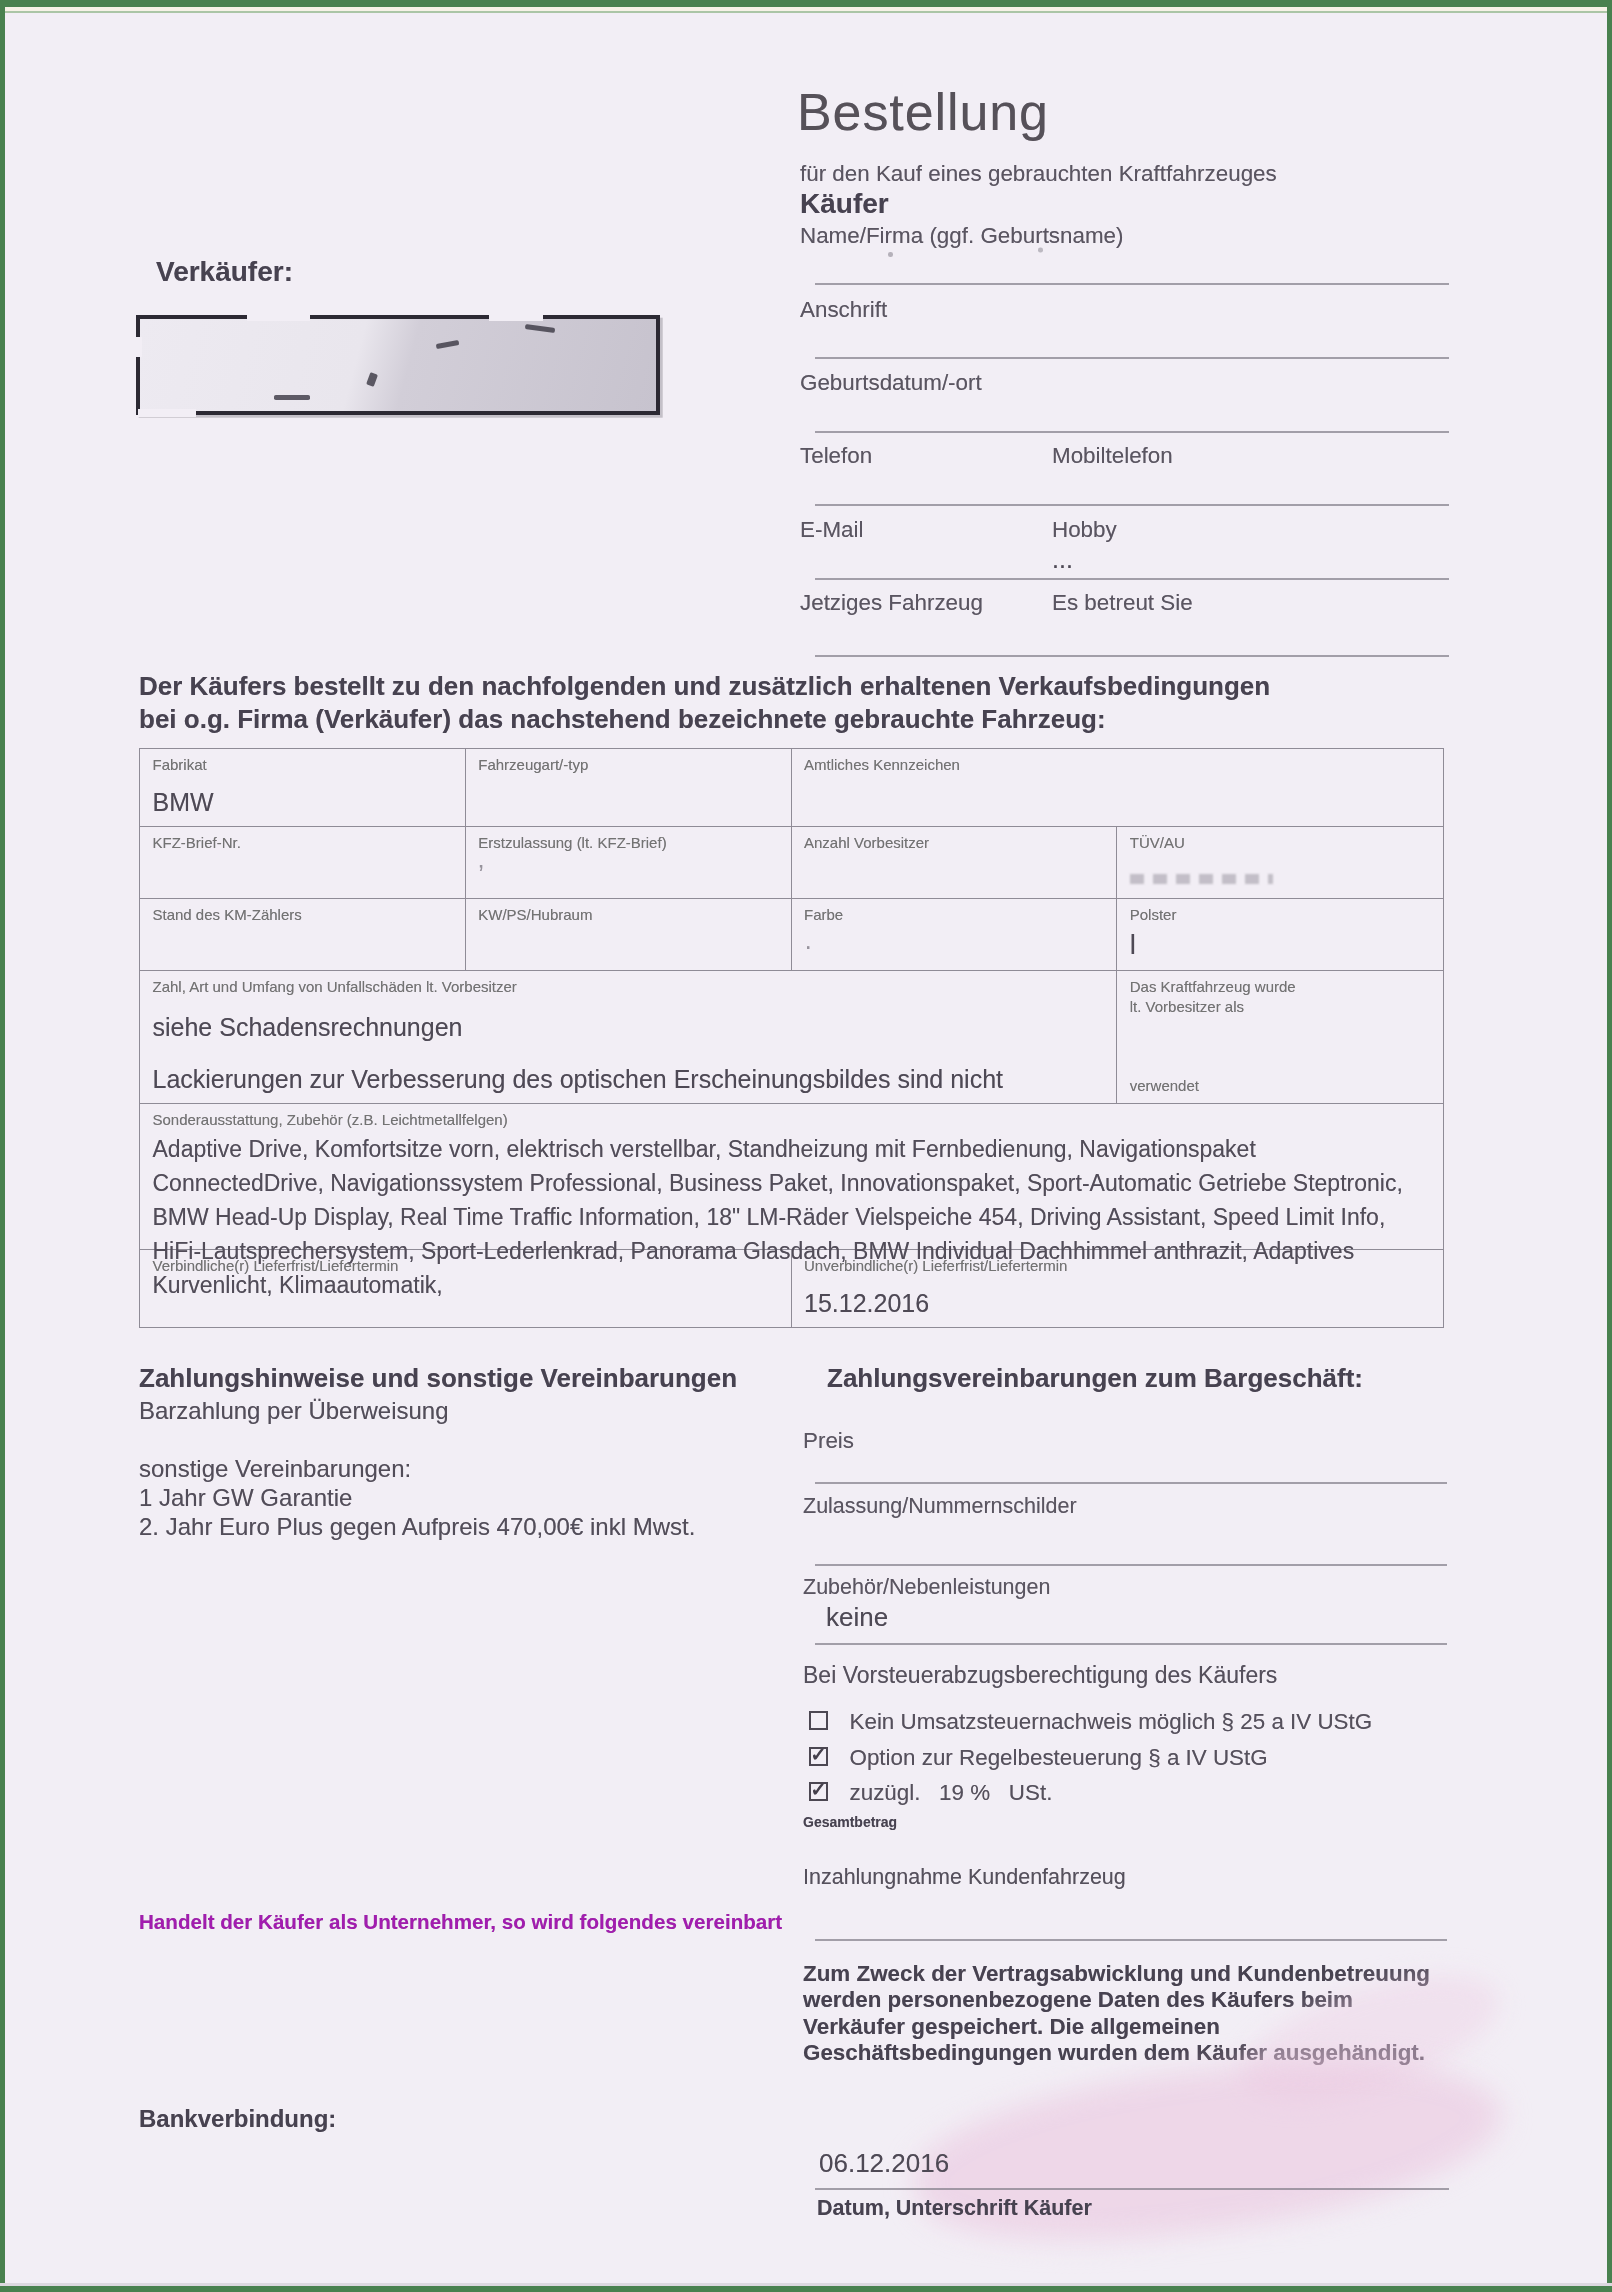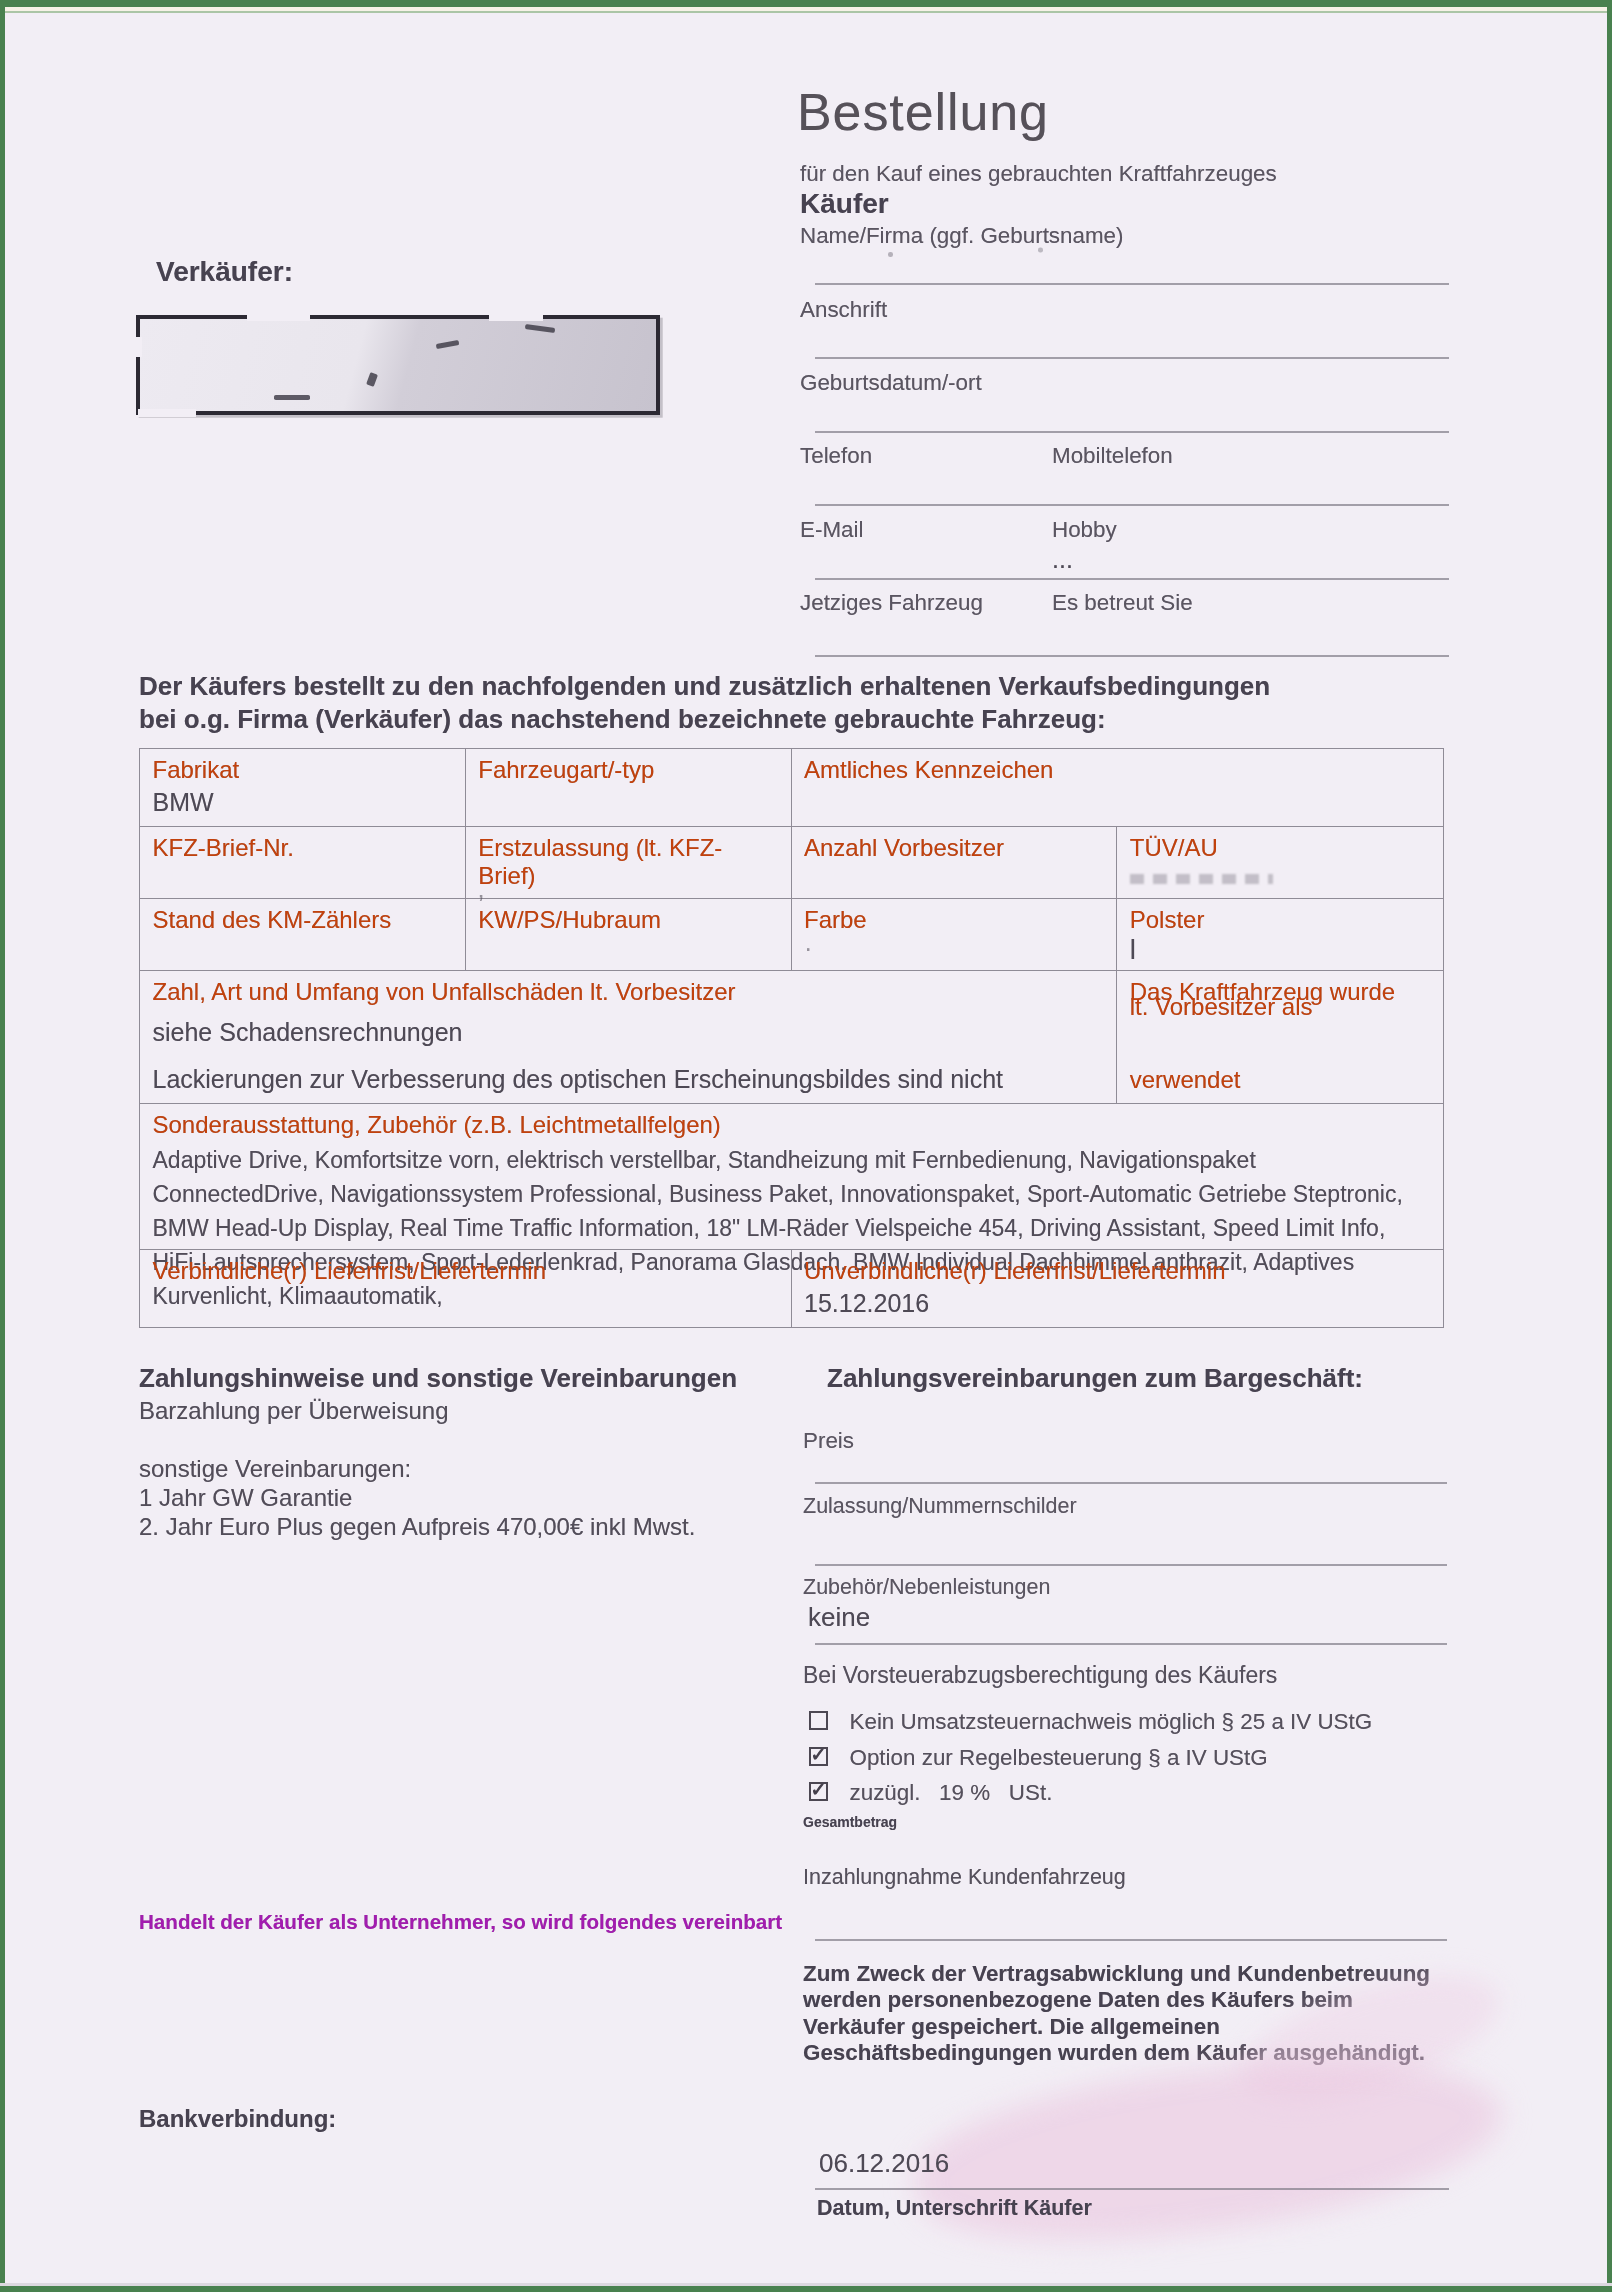--- a/index.html
+++ b/index.html
@@ -40,21 +40,21 @@
   
   .vtable{position:absolute;left:139px;top:748px;width:1305px;border:1.8px solid #8f8b96;box-sizing:border-box;}
   .vrow{display:flex;box-sizing:border-box;}
   .vrow + .vrow{border-top:1.8px solid #8f8b96;}
   .vcell{box-sizing:border-box;padding:7.2px 12.5px 9px 12.5px;display:flex;flex-direction:column;justify-content:space-between;}
   .vcell.bordered{border-right:1.8px solid #8f8b96;}
   .w25{flex:0 0 25%;max-width:25%;}
   .w50{flex:0 0 50%;max-width:50%;}
   .w75{flex:0 0 75%;max-width:75%;}
   .w100{flex:0 0 100%;max-width:100%;}
-  .cell-label{font-size:24px;color:#c2410c;}
+  .cell-label{font-size:15px;color:#737373;}
   .cell-value{font-size:25px;color:#4e4955;}
   .faint{opacity:0.55;}
   .erased{
     width:143px;height:9.9px;margin-bottom:5.4px;
     background:repeating-linear-gradient(90deg, rgba(118,114,126,0.38) 0 14.3px, transparent 14.3px 23px);
     filter:blur(0.9px);
   }
 
   
   .seller-stamp{
@@ -236,21 +236,21 @@
   <div class="abs" style="left:139px;top:1484px;font-size:24px;color:#524d59;">1 Jahr GW Garantie</div>
   <div class="abs" style="left:139px;top:1513px;font-size:24px;color:#524d59;">2. Jahr Euro Plus gegen Aufpreis 470,00€ inkl Mwst.</div>
 
   <div class="abs lbl" style="left:803px;top:1428px;">Preis</div>
   <div class="fline" style="left:815px;top:1482px;width:632px;"></div>
 
   <div class="abs" style="left:803px;top:1494px;font-size:21.5px;color:#5a5561;">Zulassung/Nummernschilder</div>
   <div class="fline" style="left:815px;top:1564px;width:632px;"></div>
 
   <div class="abs" style="left:803px;top:1575px;font-size:21.5px;color:#5a5561;">Zubehör/Nebenleistungen</div>
-  <div class="abs" style="left:808px;top:1602px;font-size:26px;color:#4e4955;">keine</div>
+  <div class="abs" style="left:826px;top:1602px;font-size:26px;color:#4e4955;">keine</div>
   <div class="fline" style="left:815px;top:1643px;width:632px;"></div>
 
   <div class="abs" style="left:803px;top:1662px;font-size:23px;color:#55505c;">Bei Vorsteuerabzugsberechtigung des Käufers</div>
 
   <div class="cb-row" style="left:809px;top:1709px;">
     <span class="cb-box">
         <span class="cb-mark"></span>
       </span>
     <span class="cb-label">Kein Umsatzsteuernachweis möglich § 25 a IV UStG</span>
   </div>

